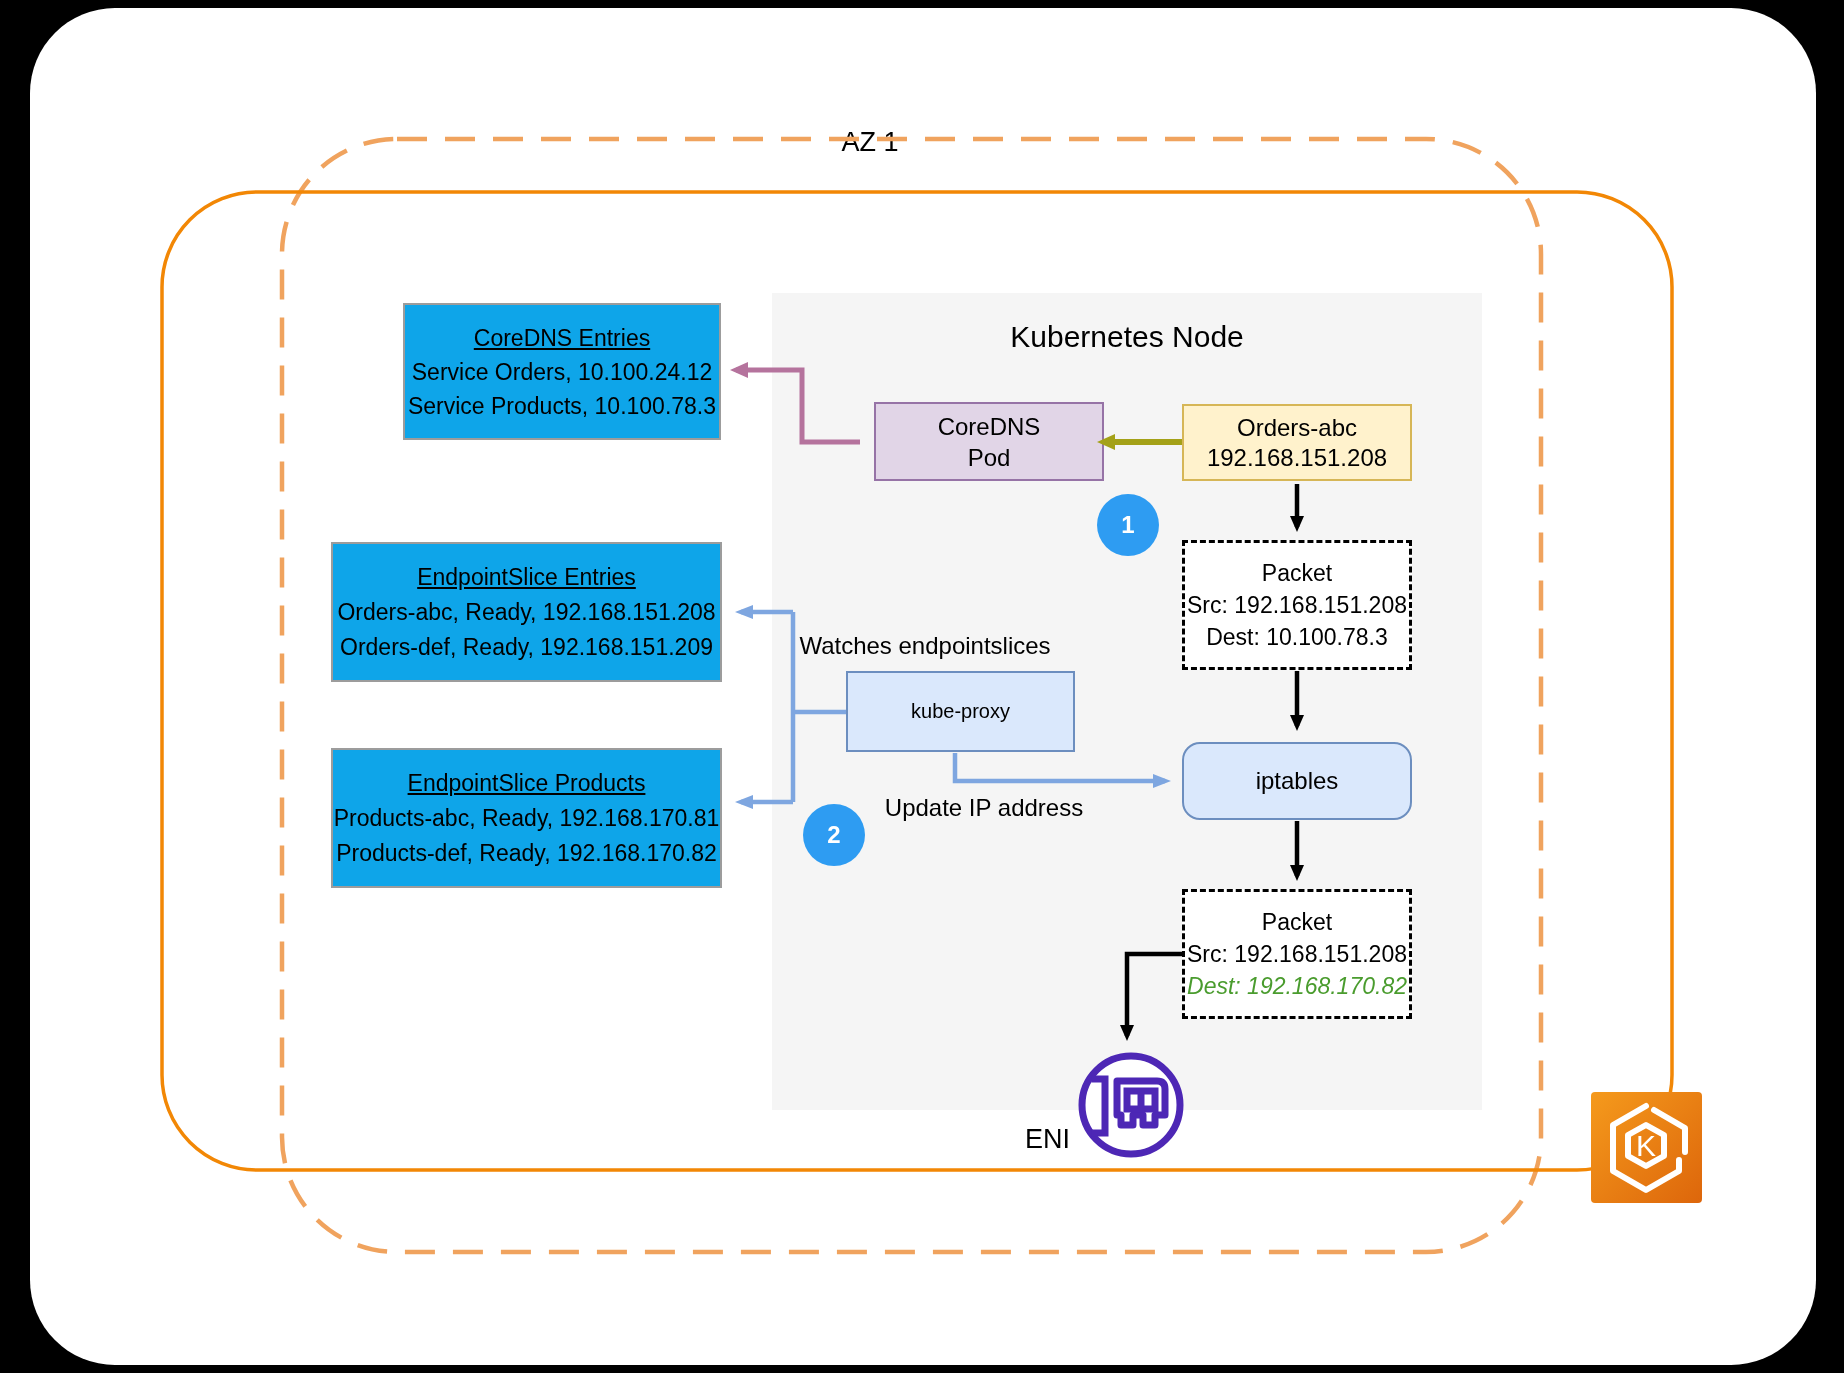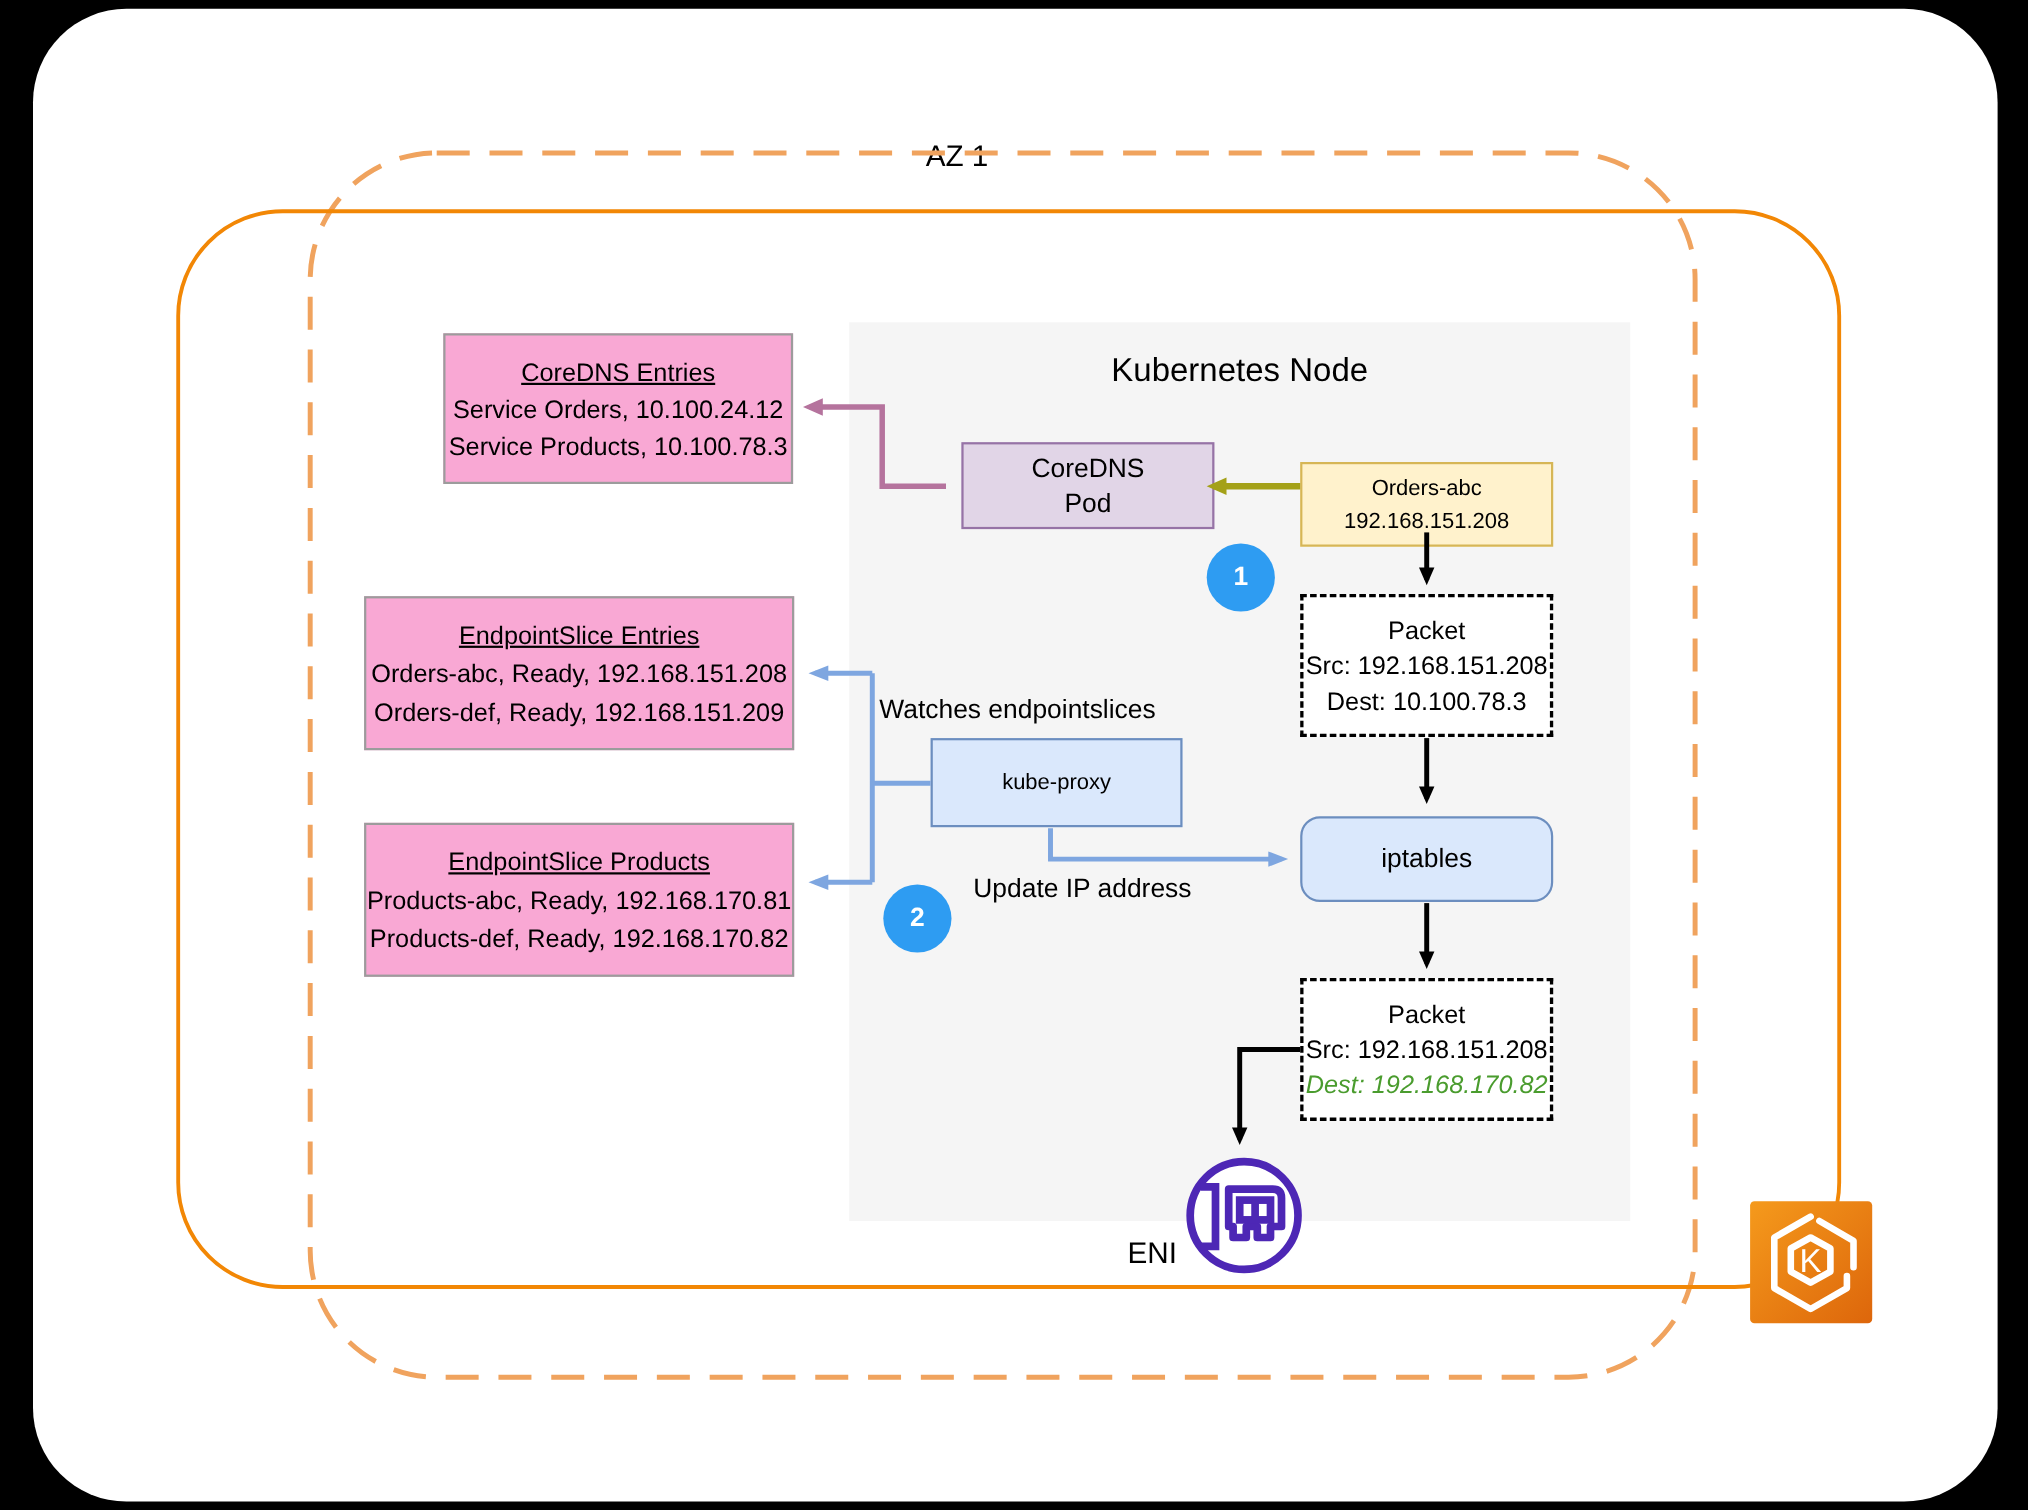--- a/index.html
+++ b/index.html
@@ -13,36 +13,36 @@
   }
   .abs{position:absolute;}
   #node-bg{
     left:772px;top:293px;width:710px;height:817px;background:#F5F5F5;
   }
   .lbl{display:flex;align-items:center;justify-content:center;text-align:center;}
   #az-label{left:770px;top:90px;width:200px;height:34px;font-size:27px;margin-top:35px;}
   #node-title{left:772px;top:318px;width:710px;height:38px;font-size:30px;}
   .box{
     box-sizing:border-box;display:flex;flex-direction:column;
-    align-items:center;justify-content:center;text-align:center;background:#f9a8d4;
+    align-items:center;justify-content:center;text-align:center;background:#0ea5e9;
   }
   .gray-box{border:2px solid var(--box-border-gray,#9C9C9C);font-size:23px;}
   .gray-box .ln{line-height:35px;white-space:nowrap;}
   .gray-box .title{text-decoration:underline;}
   #coredns-entries{left:403px;top:303px;width:318px;height:137px;}
   #coredns-entries .ln{line-height:34px;}
   #eps-orders{left:331px;top:542px;width:391px;height:140px;}
   #eps-products{left:331px;top:732px;width:391px;height:140px;margin-top:16px;}
   #coredns-pod{
     left:860px;top:402px;width:230px;height:79px;font-size:24px;
     background:var(--purple-fill,#E1D5E7);border:2px solid var(--purple-border,#9673A6);margin-left:14px;
   }
   #coredns-pod .ln{line-height:31px;}
   #orders-abc{
-    left:1182px;top:420px;width:230px;height:77px;font-size:20px;
+    left:1182px;top:404px;width:230px;height:77px;font-size:24px;
     background:var(--yellow-fill,#FFF2CC);border:2px solid var(--yellow-border,#D6B656);
   }
   #orders-abc .ln{line-height:30px;}
   #kube-proxy{
     left:846px;top:671px;width:229px;height:81px;font-size:20px;
     background:var(--blue-fill,#DAE8FC);border:2px solid var(--blue-border,#6C8EBF);
   }
   #iptables{
     left:1182px;top:742px;width:230px;height:78px;font-size:24px;border-radius:18px;
     background:var(--blue-fill,#DAE8FC);border:2px solid var(--blue-border,#6C8EBF);

